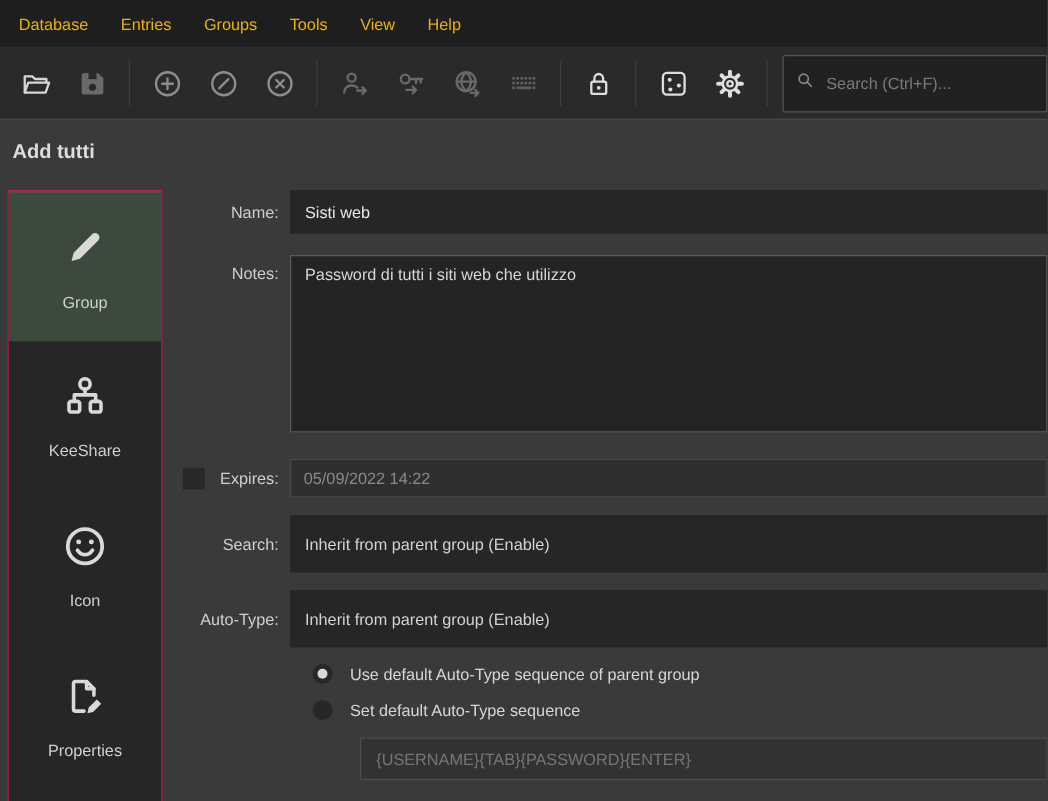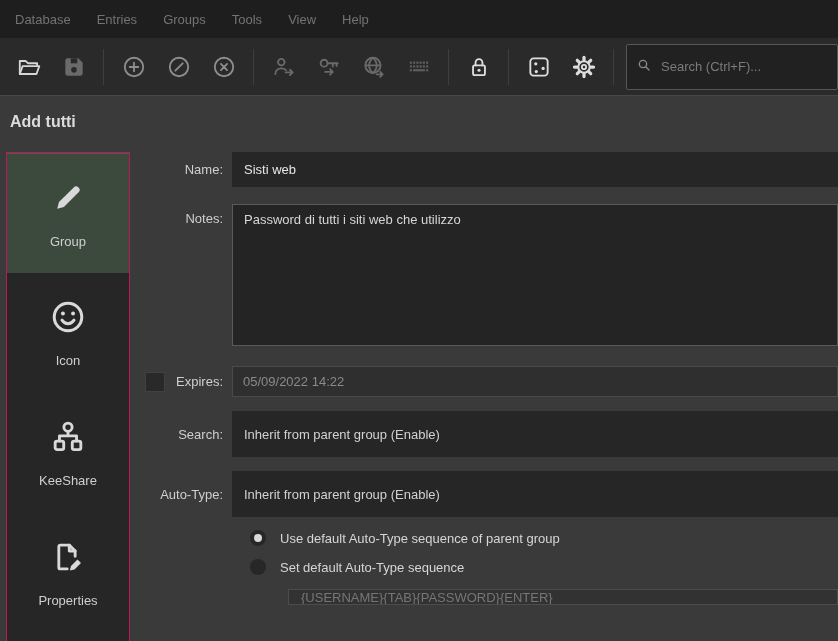--- a/index.html
+++ b/index.html
@@ -1,21 +1,21 @@
 <!DOCTYPE html>
 <html><head>
 <meta charset="utf-8">
 <style>
   * { margin:0; padding:0; box-sizing:border-box; }
   html,body { width:838px; height:641px; overflow:hidden; }
   body { background:#3a3a3a; font-family:"Liberation Sans", sans-serif; color:#d4d4d4; position:relative; }
 
   
   .menubar { height:38px; background:#1e1e1e; display:flex; align-items:center; padding:0 2px; }
-  .menu-item { padding:4px 13px; font-size:13px; color:#737373; cursor:default; }
+  .menu-item { padding:4px 13px; font-size:13px; color:#eab308; cursor:default; }
 
   .toolbar { height:57px; background:#2a2a2a; display:flex; align-items:center; padding:0 0 0 6px; }
   .tb-btn { width:41px; height:41px; margin:0 2px; display:flex; align-items:center; justify-content:center; background:transparent; border:none; }
   .tb-btn svg { width:26px; height:26px; display:block; }
   .tb-sep { width:1px; height:36px; background:#3e3e3e; margin:0 7px; flex:none; }
   .c-light { color:#d6d6d6; } .c-mid { color:#8d8d8d; } .c-dim { color:#6a6a6a; } .c-dimmer { color:#5e5e5e; } .c-white { color:#dedede; }
 
   .search-box { margin-left:auto; flex:none; width:212px; height:46px; background:#212121; border:1px solid #565656; border-radius:2px; display:flex; align-items:center; padding:0 9px; gap:9px; }
   .search-box svg { width:16px; height:16px; color:#8a8a8a; flex:none; }
   .search-box input { flex:1; min-width:0; background:transparent; border:none; outline:none; color:#cfcfcf; font-size:13px; }
@@ -50,21 +50,21 @@
 
   .row-search { margin-bottom:14px; }
   .row-autotype { margin-bottom:0; }
   .combo { height:46px; background:#262626; color:#d2d2d2; font-size:13px; display:flex; align-items:center; padding:0 12px; }
 
   .autotype-extra { margin-left:117px; }
   .radio-row { display:flex; align-items:center; gap:14px; margin-top:13px; padding-left:3px; }
   .radio { width:16px; height:16px; border-radius:50%; background:#272727; position:relative; flex:none; }
   .radio.checked::after { content:''; position:absolute; left:4px; top:4px; width:8px; height:8px; border-radius:50%; background:#d9d9d9; }
   .radio-label { font-size:13px; color:#d6d6d6; }
-  .seq-input { display:block; width:calc(100% - 41px); margin-left:41px; margin-top:14px; height:16px; background:#323232; border:1px solid #4c4c4c; color:#767676; font-size:13px; padding:0 12px; outline:none; }
+  .seq-input { display:block; width:calc(100% - 41px); margin-left:41px; margin-top:14px; height:34px; background:#323232; border:1px solid #4c4c4c; color:#767676; font-size:13px; padding:0 12px; outline:none; }
 
   svg { fill:none; stroke:currentColor; stroke-width:1.7; stroke-linecap:round; stroke-linejoin:round; }
 </style>
 </head>
 <body>
 
 <div class="menubar">
   <div class="menu-item">Database</div>
   <div class="menu-item">Entries</div>
   <div class="menu-item">Groups</div>
@@ -223,35 +223,35 @@
 
   <div class="sidebar">
     <div class="side-item selected">
       <span><svg viewBox="0 0 24 24" width="38" height="38">
         <path fill="currentColor" stroke="none" d="M5.2 18.8 l1.1-4.2 L15.6 5.3 a2.1 2.1 0 0 1 3 0 l.1 .1 a2.1 2.1 0 0 1 0 3 L9.4 17.7 z"></path>
       </svg></span>
       <span>Group</span>
     </div>
     <div class="side-item">
       <span><svg viewBox="0 0 24 24" width="38" height="38">
+        <circle cx="12" cy="5.8" r="2.6" stroke-width="1.8"></circle>
+        <path d="M12 8.4 V11.3 M6.6 14.6 V11.3 H17.4 V14.6" stroke-width="1.8"></path>
+        <rect x="3.9" y="14.6" width="5.4" height="5.4" rx="1.2" stroke-width="1.8"></rect>
+        <rect x="14.7" y="14.6" width="5.4" height="5.4" rx="1.2" stroke-width="1.8"></rect>
+      </svg></span>
+      <span>KeeShare</span>
+    </div>
+    <div class="side-item">
+      <span><svg viewBox="0 0 24 24" width="38" height="38">
         <circle cx="12" cy="12" r="8.7" stroke-width="1.9"></circle>
         <circle cx="8.8" cy="9.8" r="1.25" fill="currentColor" stroke="none"></circle>
         <circle cx="15.2" cy="9.8" r="1.25" fill="currentColor" stroke="none"></circle>
         <path d="M8.2 14 c1.05 1.5 2.35 2.25 3.8 2.25 s2.75 -.75 3.8 -2.25" stroke-width="1.9"></path>
       </svg></span>
       <span>Icon</span>
-    </div>
-    <div class="side-item">
-      <span><svg viewBox="0 0 24 24" width="38" height="38">
-        <circle cx="12" cy="5.8" r="2.6" stroke-width="1.8"></circle>
-        <path d="M12 8.4 V11.3 M6.6 14.6 V11.3 H17.4 V14.6" stroke-width="1.8"></path>
-        <rect x="3.9" y="14.6" width="5.4" height="5.4" rx="1.2" stroke-width="1.8"></rect>
-        <rect x="14.7" y="14.6" width="5.4" height="5.4" rx="1.2" stroke-width="1.8"></rect>
-      </svg></span>
-      <span>KeeShare</span>
     </div>
     <div class="side-item">
       <span><svg viewBox="0 0 24 24" width="38" height="38">
         <path d="M16.5 11.5 V8.2 L12.8 4.5 H7.1 a.9 .9 0 0 0 -.9 .9 V18.6 a.9 .9 0 0 0 .9 .9 h4.4" stroke-width="1.8"></path>
         <path d="M12.8 4.5 V8.2 h3.7" stroke-width="1.8"></path>
         <path fill="currentColor" stroke="none" d="M13.2 20.6 l.7-2.9 4.1-4.1 2.2 2.2 -4.1 4.1 z"></path>
       </svg></span>
       <span>Properties</span>
     </div>
   </div>

